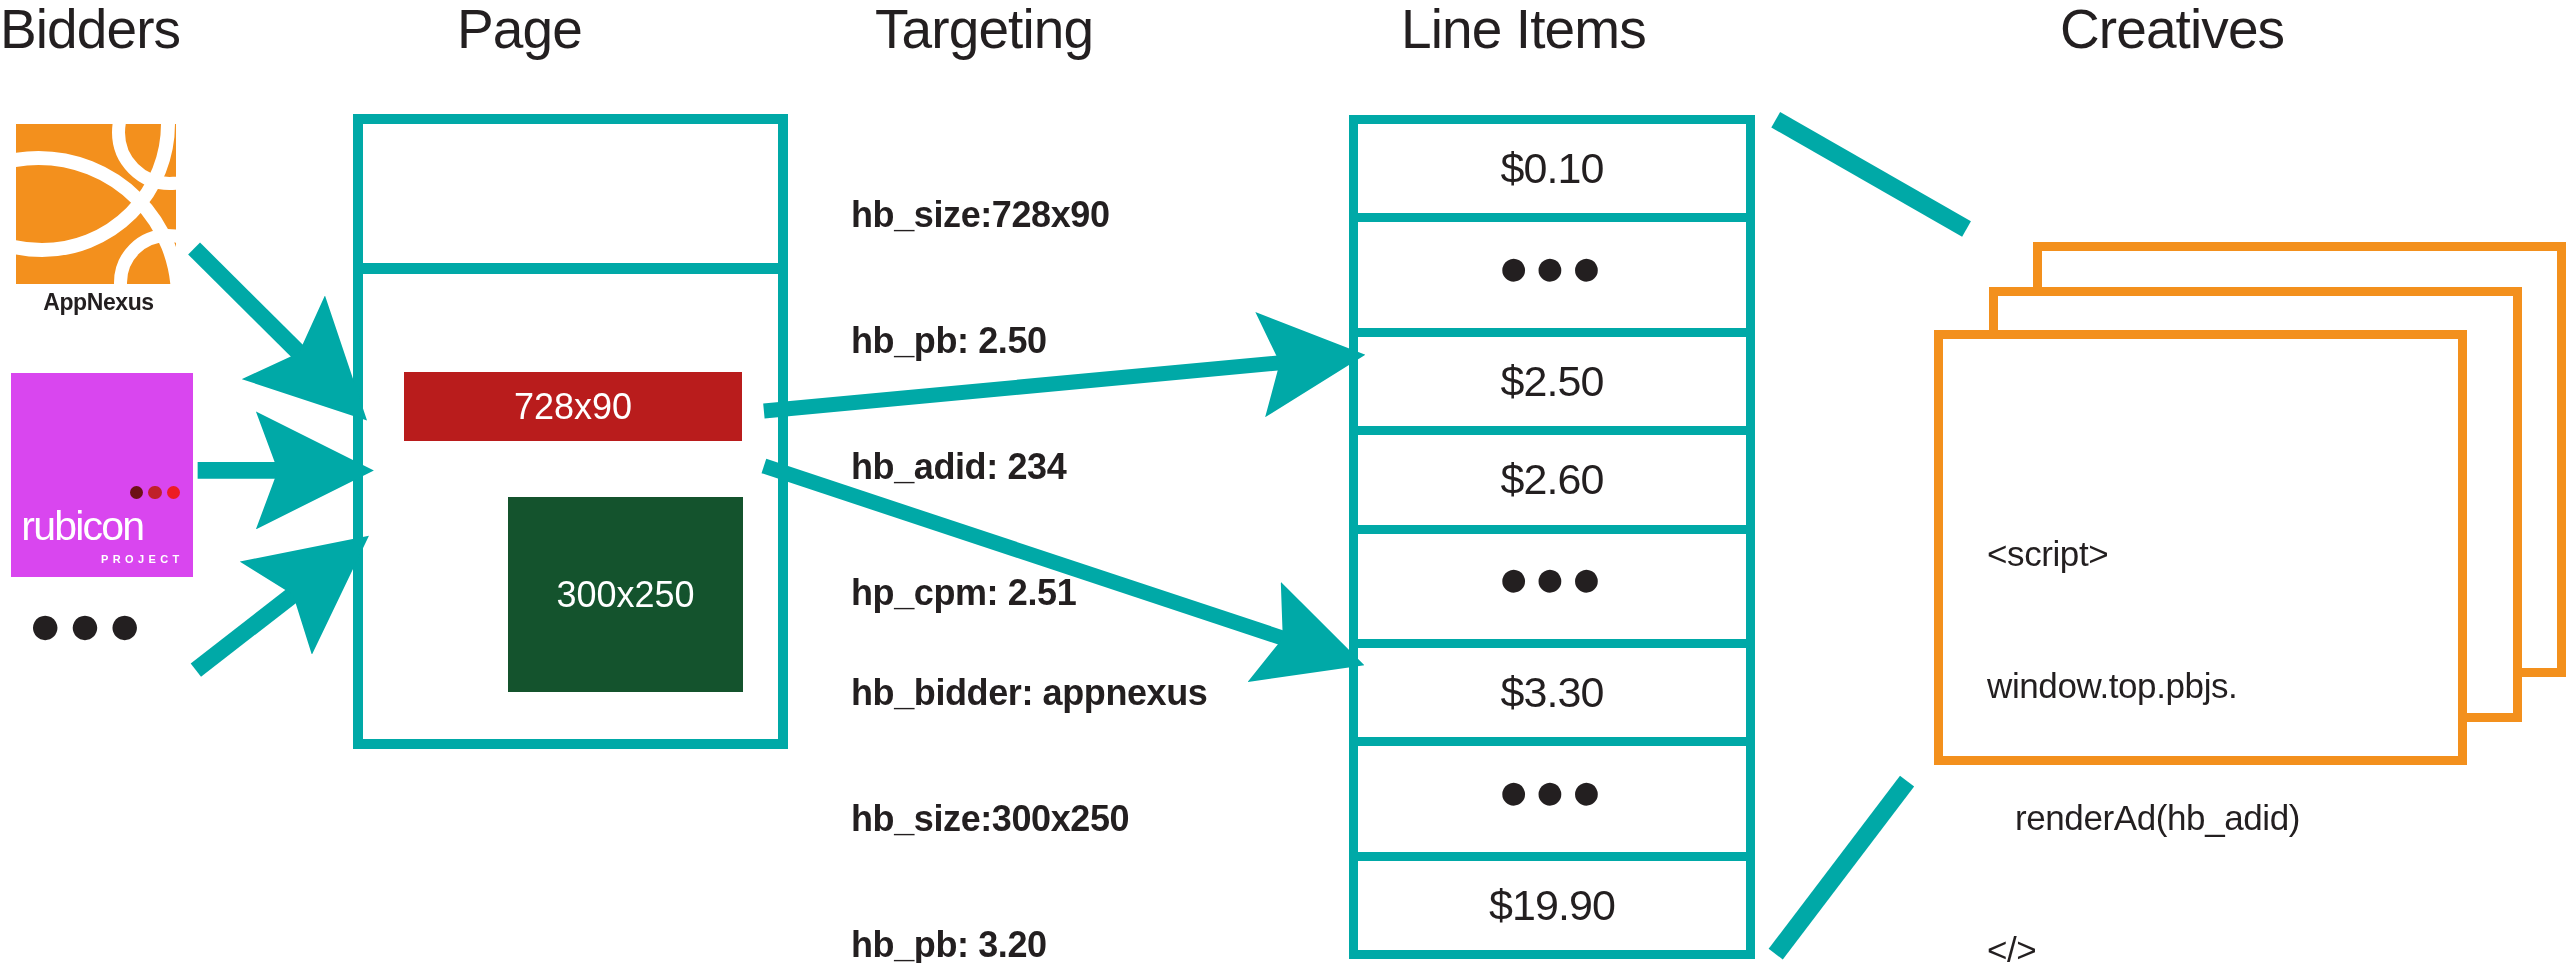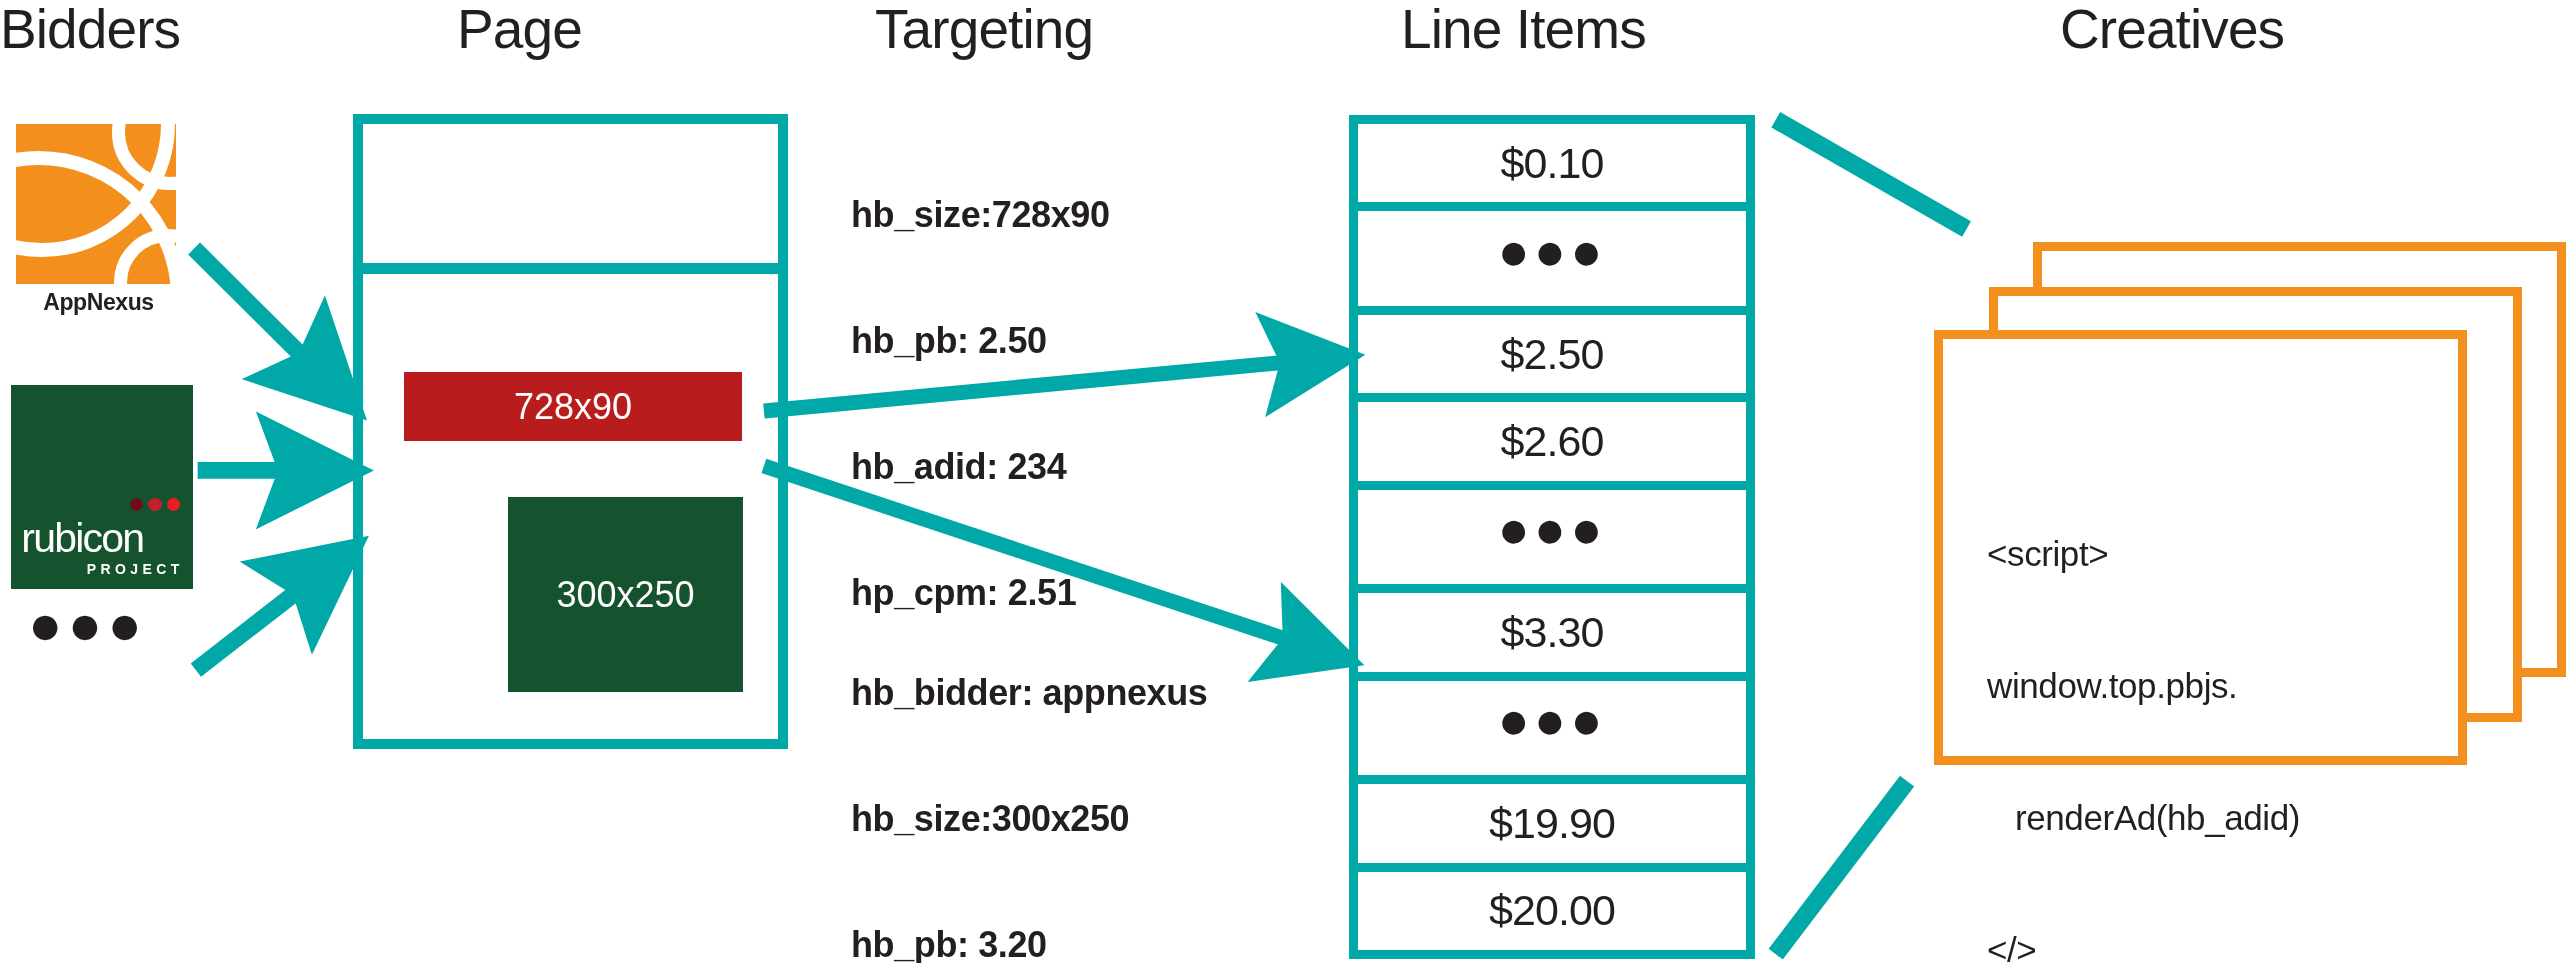--- a/index.html
+++ b/index.html
@@ -42,30 +42,30 @@
     border:13.3px solid #ffffff;background:transparent;
     left:98px;top:105px;box-sizing:border-box;
   }
   .appnexus-word{
     position:absolute;left:14px;top:289px;width:169px;text-align:center;
     font-size:23px;font-weight:bold;color:#231f20;letter-spacing:-0.4px;
   }
 
   .logo-rubicon{
     position:absolute;left:10.7px;top:373px;width:182px;height:204px;
-    background:#14532d;overflow:hidden;margin-top:12px;
+    background:#d946ef;overflow:hidden;
   }
   .rub-word{
     position:absolute;left:5.3px;bottom:30px;width:174px;text-align:left;
     color:#ffffff;font-size:41px;letter-spacing:-1.8px;line-height:1;
     padding-left:5.3px;box-sizing:border-box;font-weight:400;
   }
   .rub-sub{
     position:absolute;right:9px;bottom:12.4px;color:#ffffff;
-    font-size:14px;letter-spacing:4.4px;font-weight:bold;padding-left:13px;
+    font-size:11px;letter-spacing:4.4px;font-weight:bold;padding-left:13px;
   }
   .rub-dots{position:absolute;right:12.4px;bottom:78px;display:flex;gap:5.3px;}
   .rub-dots i{display:block;width:13.3px;height:13.3px;border-radius:50%;}
   .rub-dots i:nth-child(1){background:#6d1016;}
   .rub-dots i:nth-child(2){background:#c0212a;}
   .rub-dots i:nth-child(3){background:#ed1c24;}
 
   .bidder-ellipsis{
     position:absolute;left:28px;top:613px;font-size:57px;line-height:0.4;
     letter-spacing:5.3px;color:#231f20;font-weight:bold;
@@ -179,21 +179,20 @@
 
   <div class="li-box">
     <div class="li-row">$0.10</div>
     <div class="li-row dots">●●●</div>
     <div class="li-row">$2.50</div>
     <div class="li-row">$2.60</div>
     <div class="li-row dots">●●●</div>
     <div class="li-row">$3.30</div>
     <div class="li-row dots">●●●</div>
     <div class="li-row">$19.90</div>
-    <div class="li-row">$20.00</div>
   </div>
 
   <div class="cre cre3"></div>
   <div class="cre cre2"></div>
   <div class="cre cre1"></div>
   <div class="cre-code">
     <div>&lt;script&gt;</div>
     <div>window.top.pbjs.</div>
     <div>   renderAd(hb_adid)</div>
     <div>&lt;/&gt;</div>

